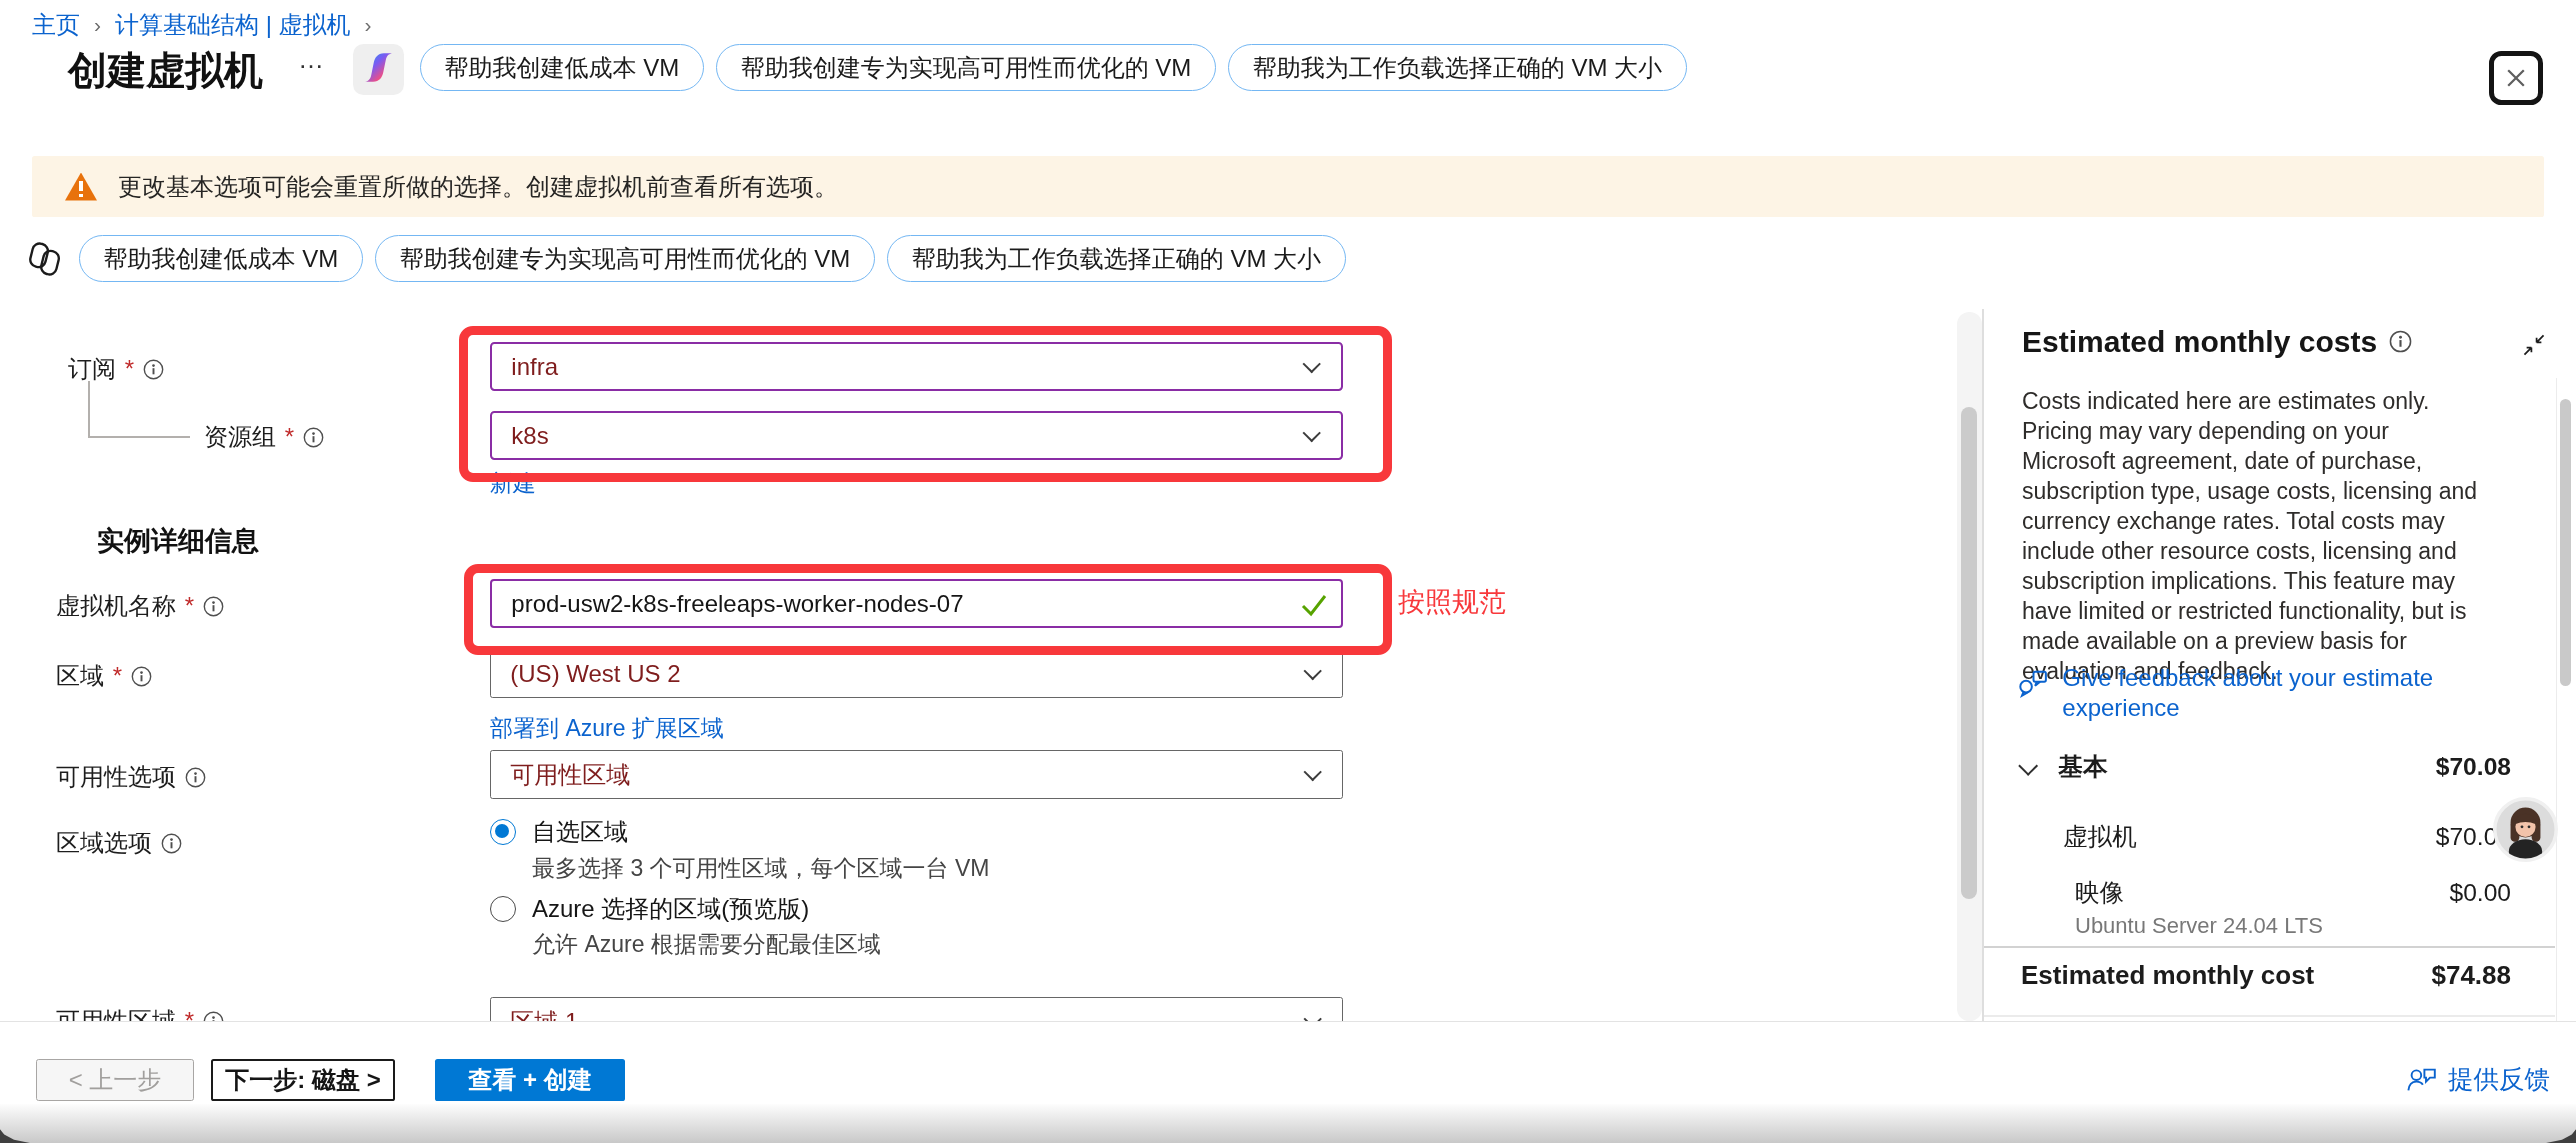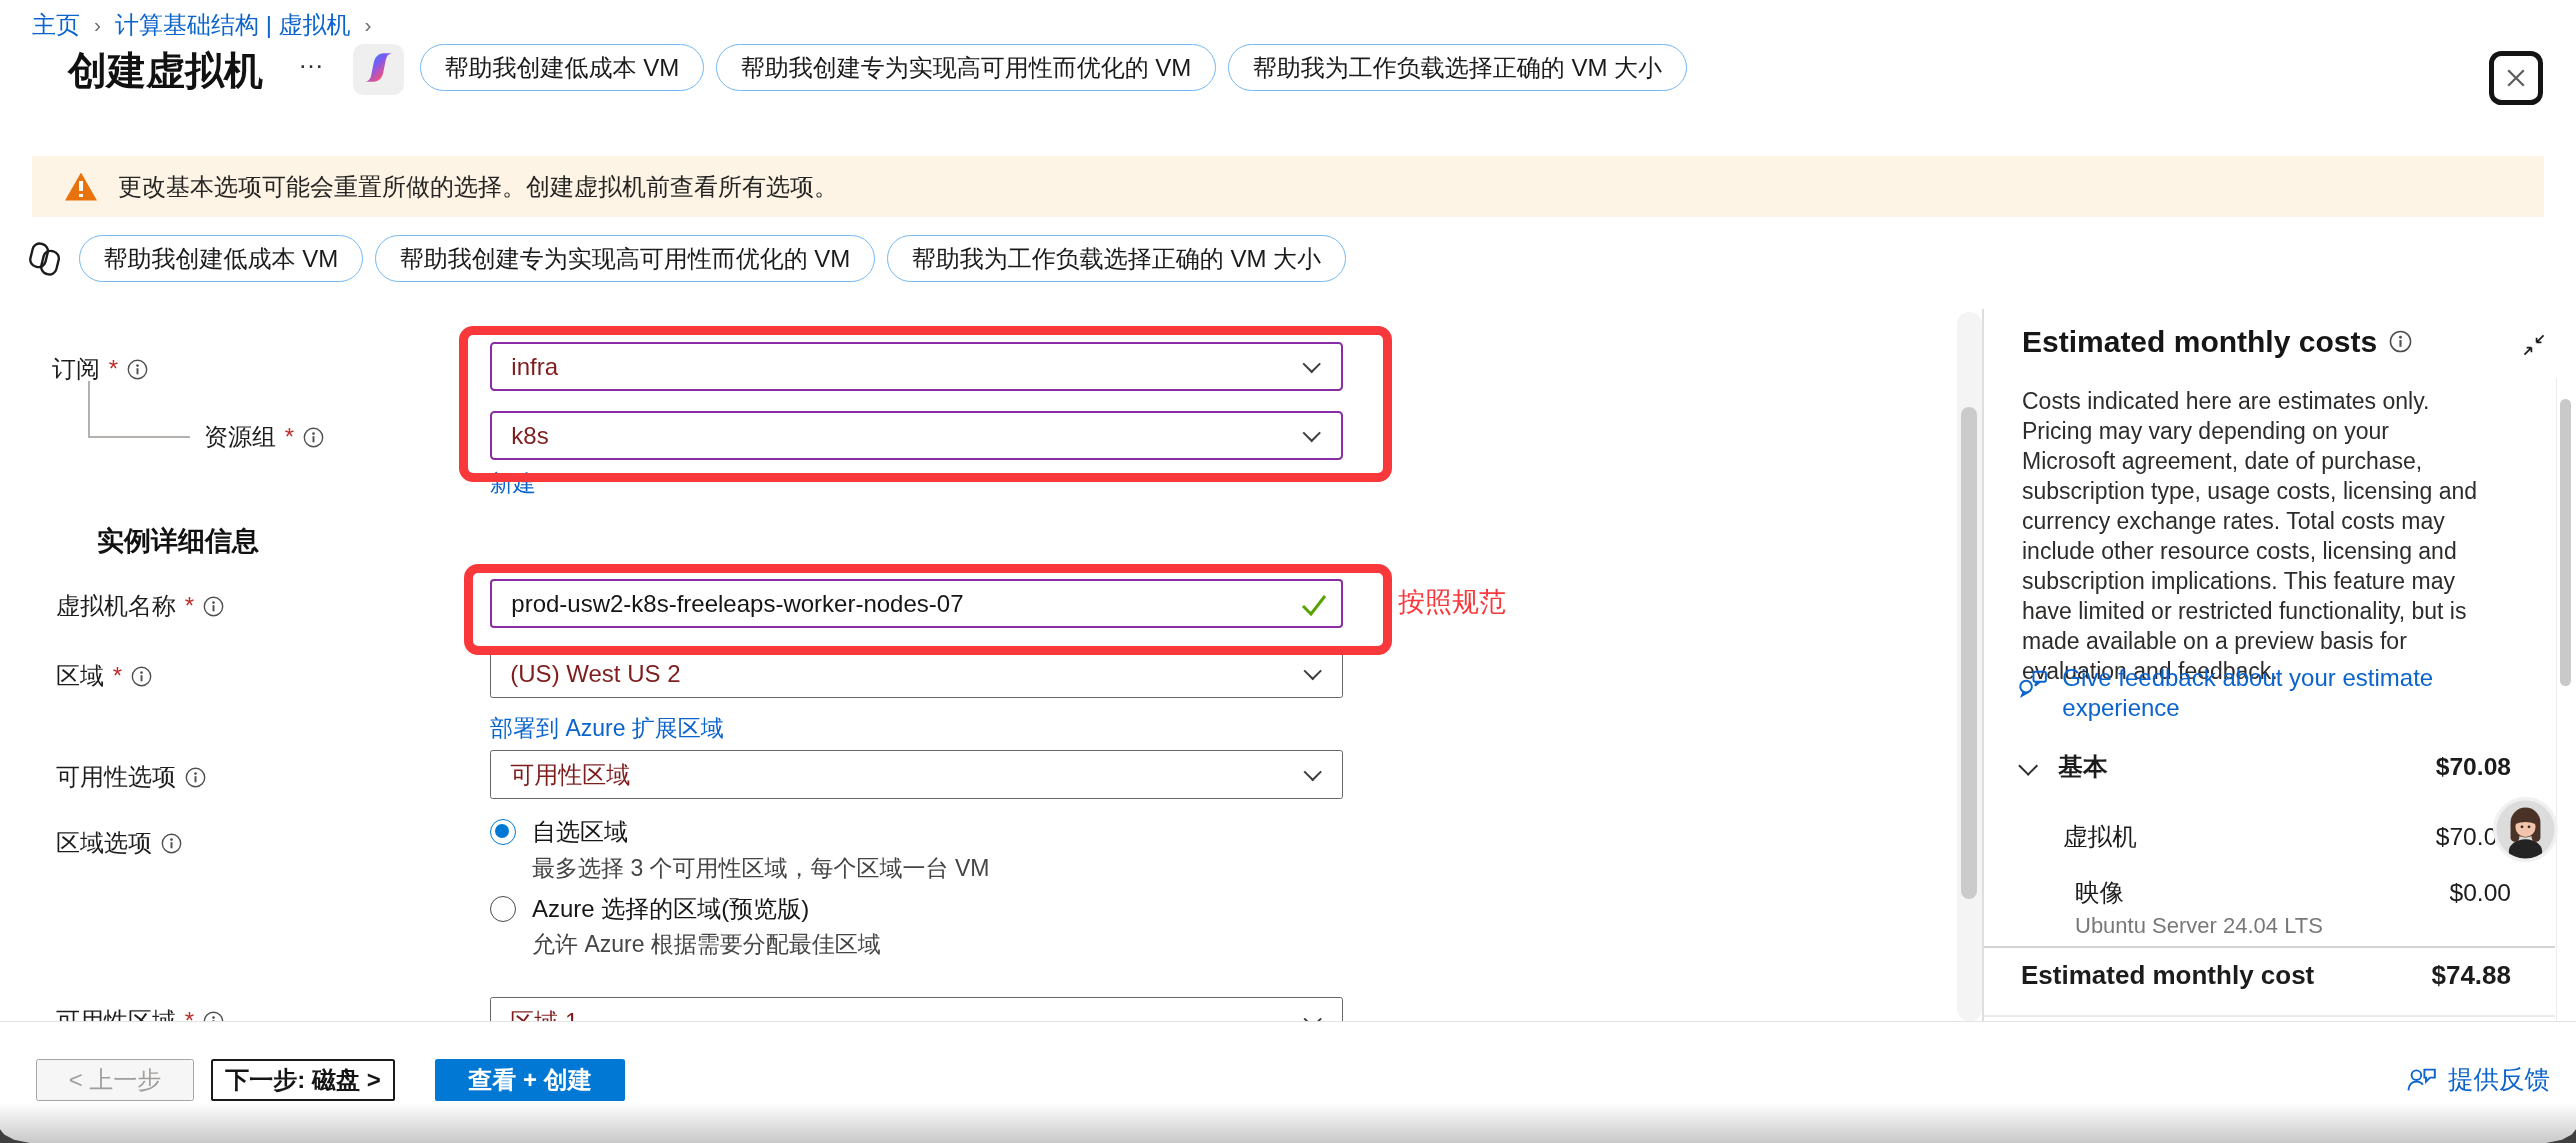--- a/index.html
+++ b/index.html
@@ -150,21 +150,21 @@
         <rect x="19" y="13" width="17" height="26" rx="8" transform="rotate(14 27.5 26)"></rect>
       </svg>
     </span>
     <button class="pill">帮助我创建低成本 VM</button>
     <button class="pill">帮助我创建专为实现高可用性而优化的 VM</button>
     <button class="pill">帮助我为工作负载选择正确的 VM 大小</button>
   </div>
 
   <div class="form">
 
-    <div class="lbl" style="left:52px;top:46px;">
+    <div class="lbl" style="left:68px;top:46px;">
       <span>订阅</span>
         <span class="req">*</span>
       <svg class="info-i" width="21" height="21" viewBox="0 0 24 24">
         <circle cx="12" cy="12" r="10.5" fill="none" stroke="#4f4f4f" stroke-width="1.6"></circle>
         <circle cx="12" cy="7.5" r="1.5" fill="#4f4f4f"></circle>
           <rect x="10.9" y="10.5" width="2.2" height="7" fill="#4f4f4f"></rect>
       </svg>
     </div>
     <div class="dd purple" style="top:35px;">
       <span>infra</span>

